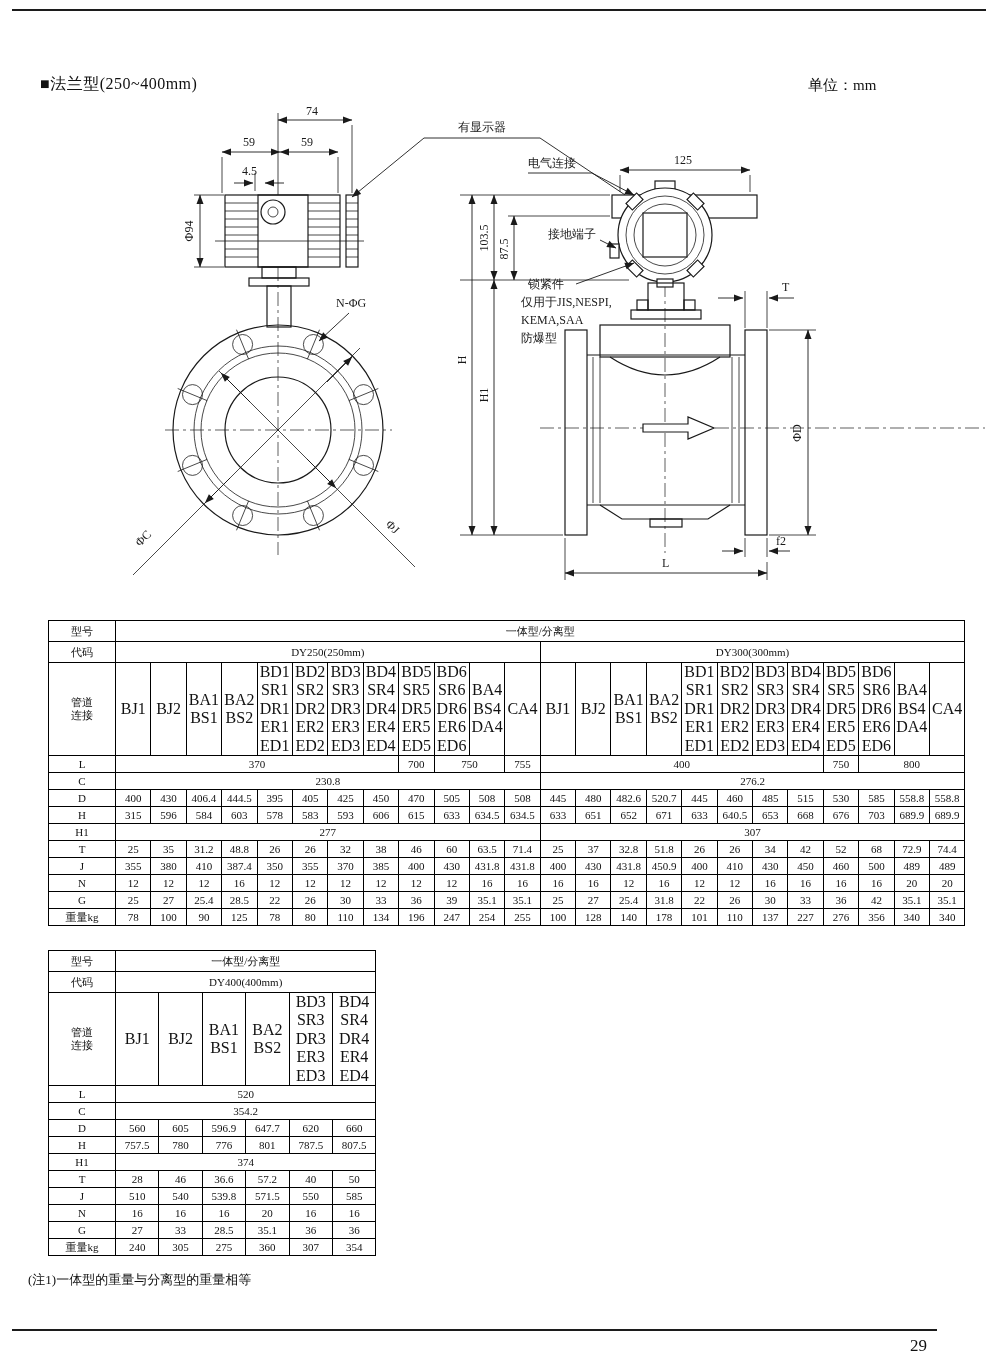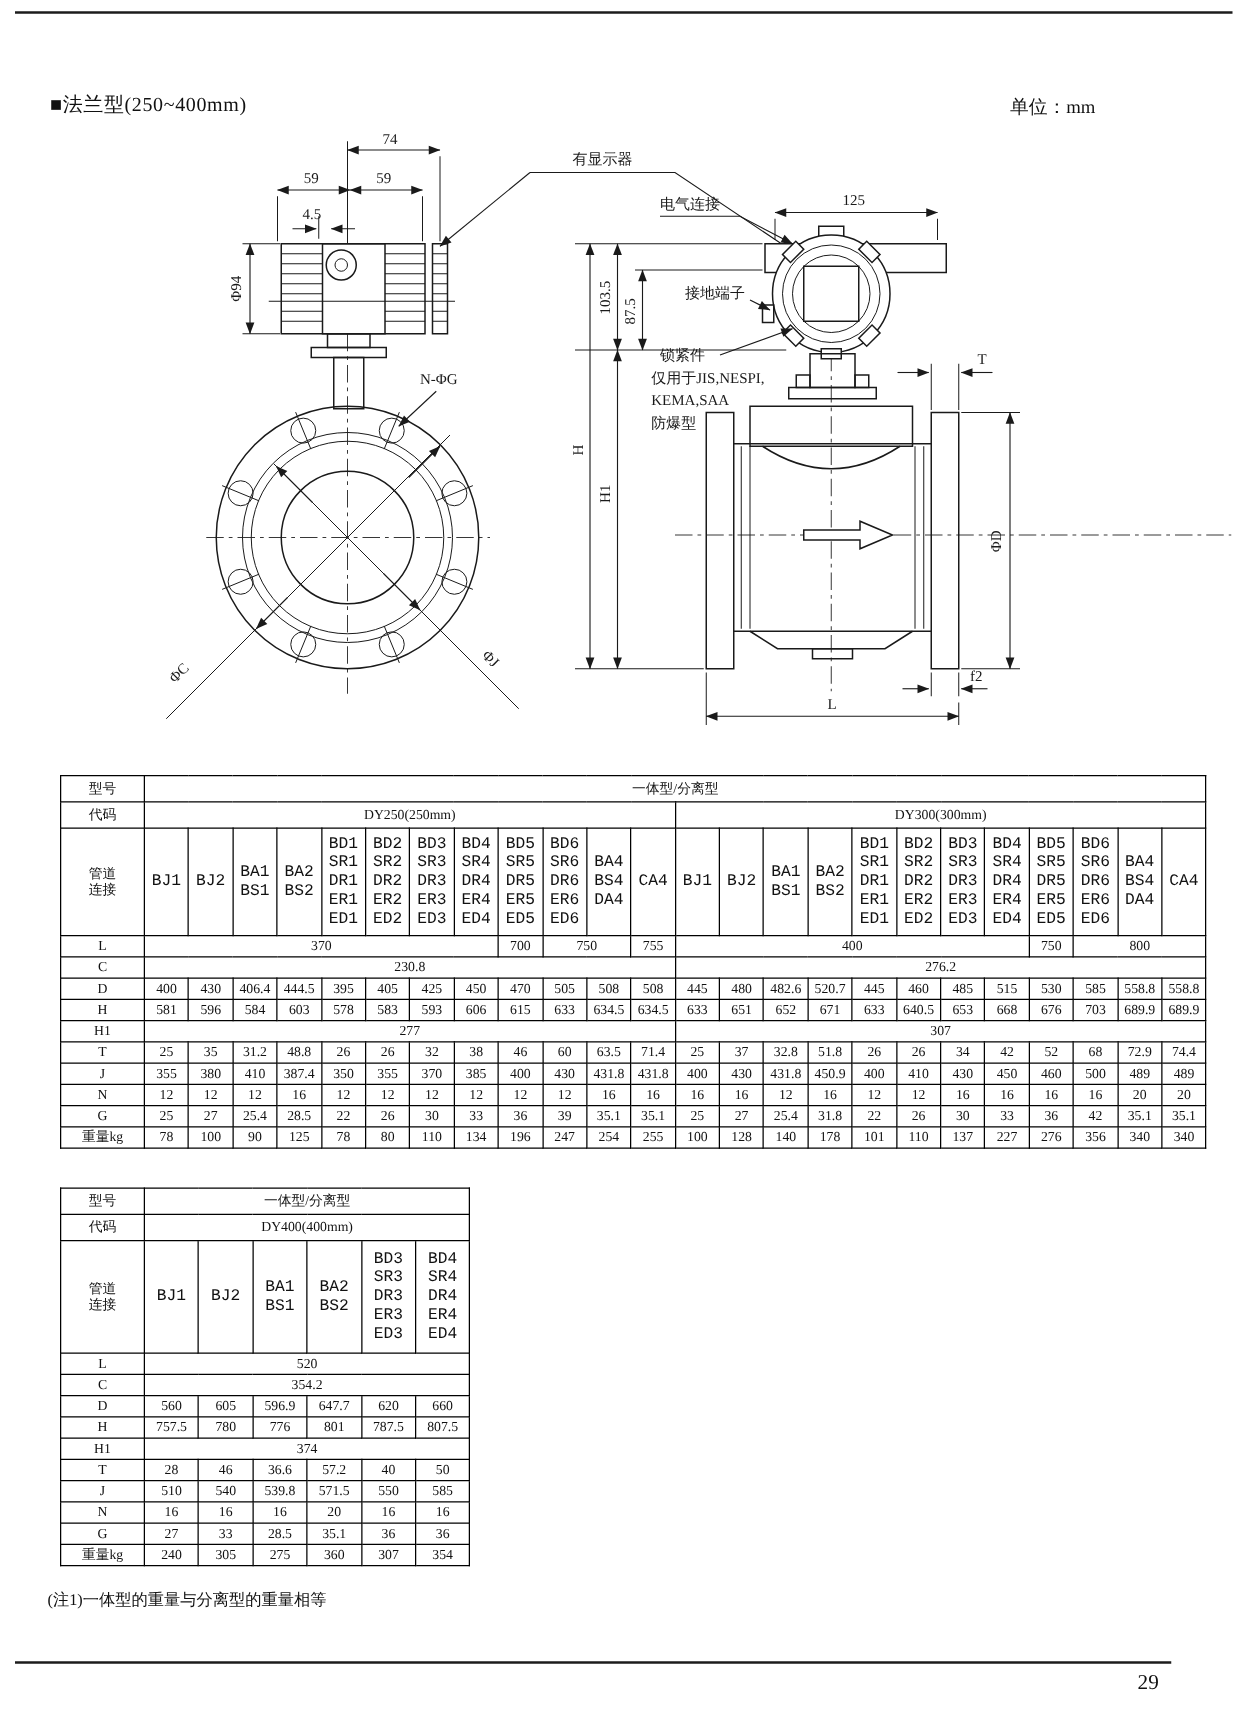--- a/index.html
+++ b/index.html
@@ -18,22 +18,22 @@
   .tl{stroke:#1a1a1a;stroke-width:.8;fill:none;}
   .cl{stroke:#1a1a1a;stroke-width:.7;fill:none;stroke-dasharray:14 4 3 4;}
   .dl{stroke:#1a1a1a;stroke-width:.9;fill:none;marker-start:url(#ar);marker-end:url(#ar);}
   .da{stroke:#1a1a1a;stroke-width:.9;fill:none;marker-end:url(#ar);}
   table{position:absolute;border-collapse:collapse;table-layout:fixed;border:1.5px solid #000;padding-left:12px;}
   #t1{left:48px;top:620px;}
   #t2{left:48px;top:950px;}
   td{border:1px solid #000;text-align:center;vertical-align:middle;font-size:11px;line-height:1.15;padding:0;white-space:pre-line;overflow:hidden;}
   tr.hr{height:21px;}
   tr.dr{height:17px;}
-  td.conn{font-size:13px;font-family:Liberation Mono, monospace;}
-  .notes{position:absolute;left:38px;top:1271px;font-size:13px;line-height:17.5px;}
+  td.conn{font-size:16px;}
+  .notes{position:absolute;left:28px;top:1271px;font-size:13px;line-height:17.5px;}
 </style>
 </head>
 <body>
 
 <div class="topline"></div>
 <div class="title">■法兰型(250~400mm)</div>
 <div class="unit">单位：mm</div>
 
 <svg width="1000" height="520" viewBox="0 0 1000 520">
   <defs>
@@ -366,21 +366,21 @@
         <td>460</td>
         <td>485</td>
         <td>515</td>
         <td>530</td>
         <td>585</td>
         <td>558.8</td>
         <td>558.8</td>
       </tr>
       <tr class="dr">
         <td>H</td>
-        <td>581</td>
+        <td>315</td>
         <td>596</td>
         <td>584</td>
         <td>603</td>
         <td>578</td>
         <td>583</td>
         <td>593</td>
         <td>606</td>
         <td>615</td>
         <td>633</td>
         <td>634.5</td>

